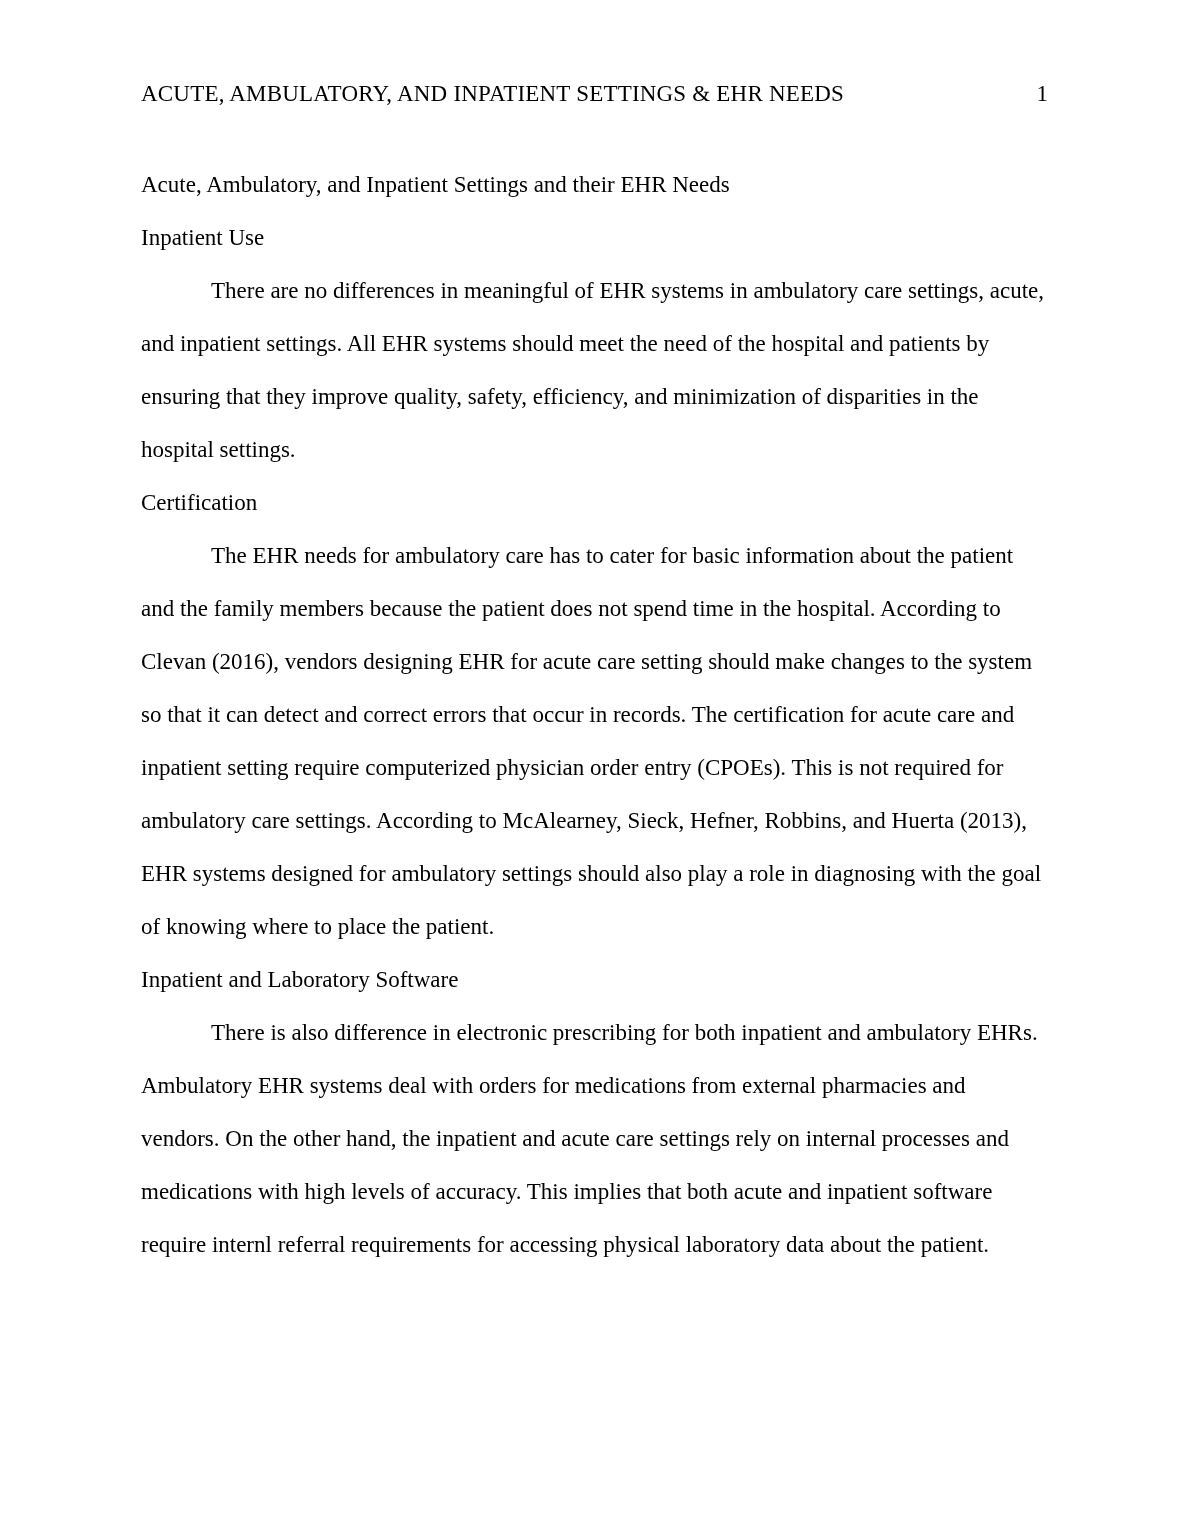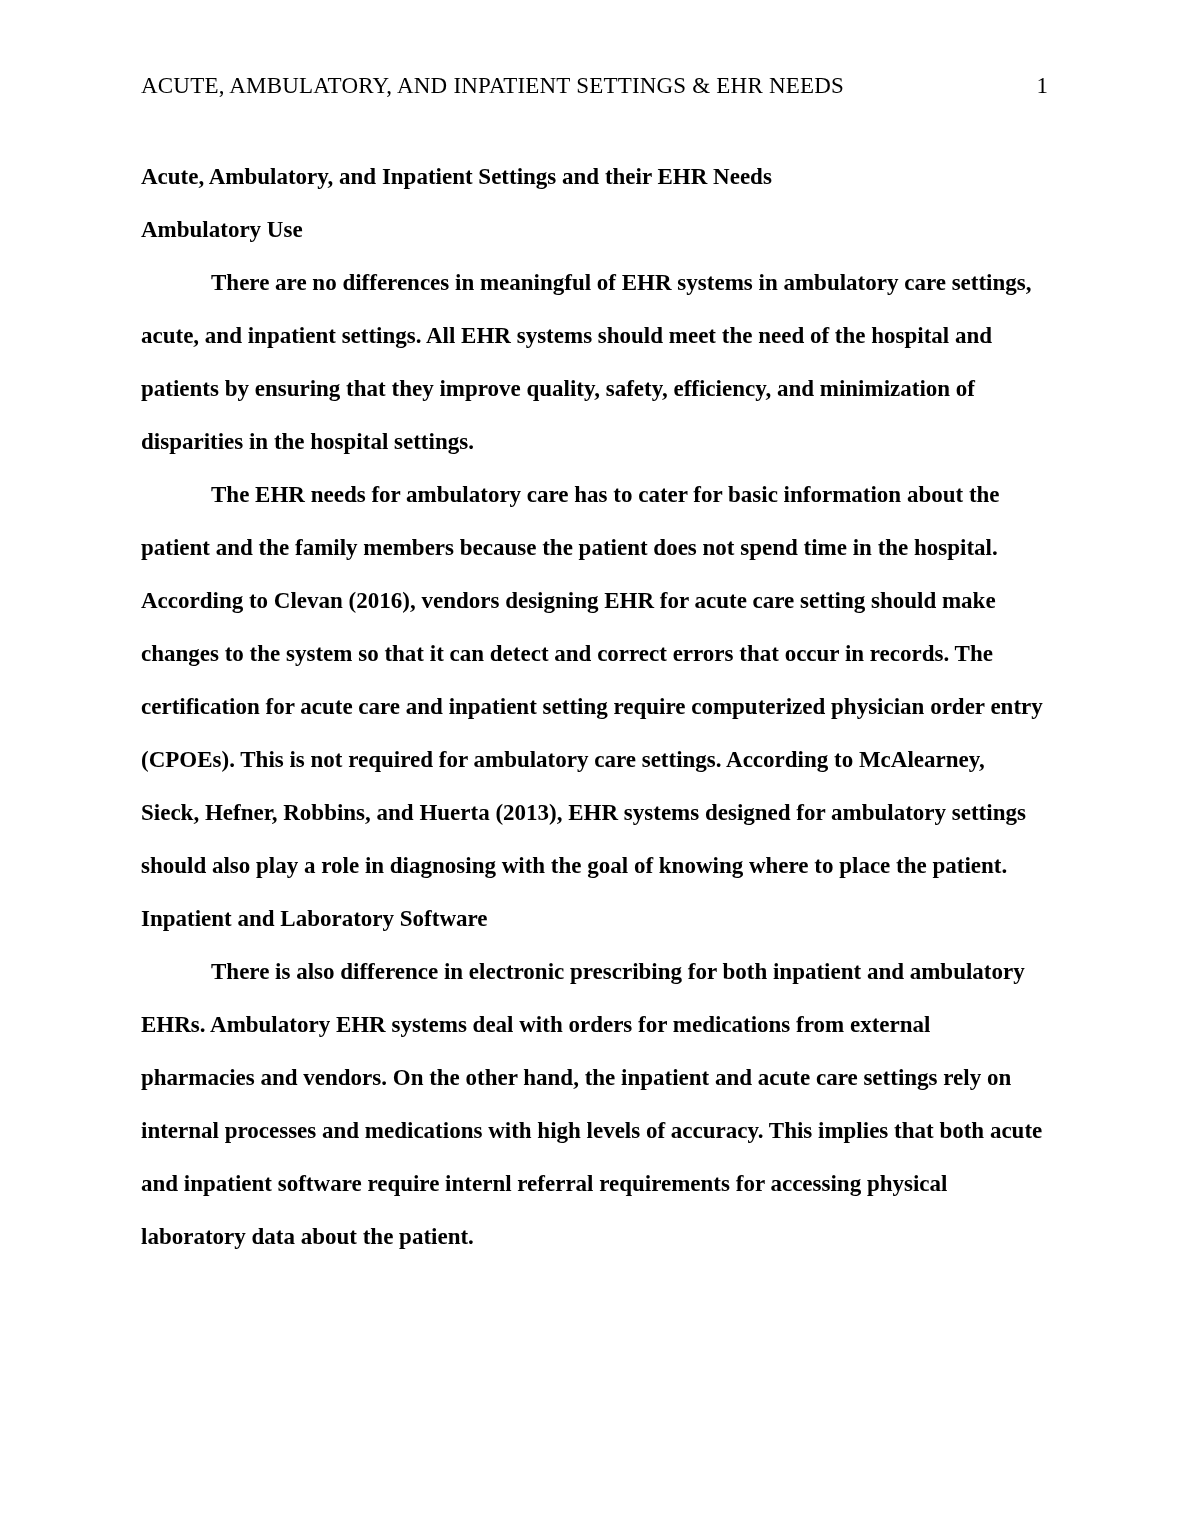--- a/index.html
+++ b/index.html
@@ -21,28 +21,29 @@
   }
   .running-header {
     display: flex;
     justify-content: space-between;
     align-items: baseline;
     line-height: 28px;
     margin-bottom: 50px;
   }
   .running-header .head-text {
     letter-spacing: 0.2px;
+    margin-top: 8px;
   }
   .doc-body p,
   .doc-body h1,
   .doc-body h2 {
     margin: 0;
     padding: 0;
     font-size: 23px;
-    font-weight: bold;
+    font-weight: normal;
     line-height: 53px;
     text-align: left;
   }
   .doc-title {
     text-align: center;
   }
   .section-heading {
     font-weight: bold;
   }
   .paragraph {
@@ -56,23 +57,24 @@
 
   <div class="running-header">
     <span class="head-text">ACUTE, AMBULATORY, AND INPATIENT SETTINGS &amp; EHR NEEDS</span>
     <span class="page-number">1</span>
   </div>
 
   <div class="doc-body">
 
     <p class="doc-title">Acute, Ambulatory, and Inpatient Settings and their EHR Needs</p>
 
-    <p class="section-heading">Ambulatory Use</p>
+    <p class="section-heading">Inpatient Use</p>
     <p class="paragraph">There are no differences in meaningful of EHR systems in ambulatory care settings, acute, and inpatient settings. All EHR systems should meet the need of the hospital and patients by ensuring that they improve quality, safety, efficiency, and minimization of disparities in the hospital settings.</p>
 
+    <p class="section-heading">Certification</p>
     <p class="paragraph">The EHR needs for ambulatory care has to cater for basic information about the patient and the family members because the patient does not spend time in the hospital. According to Clevan (2016), vendors designing EHR for acute care setting should make changes to the system so that it can detect and correct errors that occur in records. The certification for acute care and inpatient setting require computerized physician order entry (CPOEs). This is not required for ambulatory care settings.  According to McAlearney, Sieck, Hefner, Robbins, and Huerta (2013), EHR systems designed for ambulatory settings should also play a role in diagnosing with the goal of knowing where to place the patient.</p>
 
     <p class="section-heading">Inpatient and Laboratory Software</p>
     <p class="paragraph">There is also difference in electronic prescribing for both inpatient and ambulatory EHRs. Ambulatory EHR systems deal with orders for medications from external pharmacies and vendors. On the other hand, the inpatient and acute care settings rely on internal processes and medications with high levels of accuracy. This implies that both acute and inpatient software require internl referral requirements for accessing physical laboratory data about the patient.</p>
 
 
   </div>
 
 </div>
 

